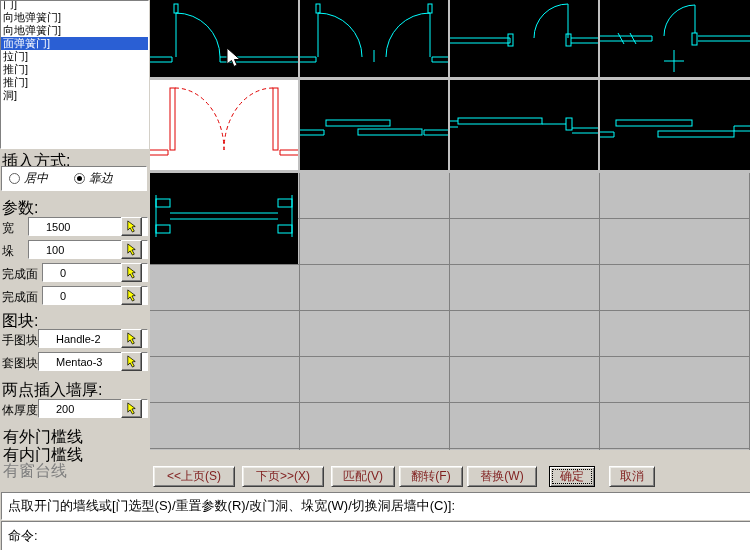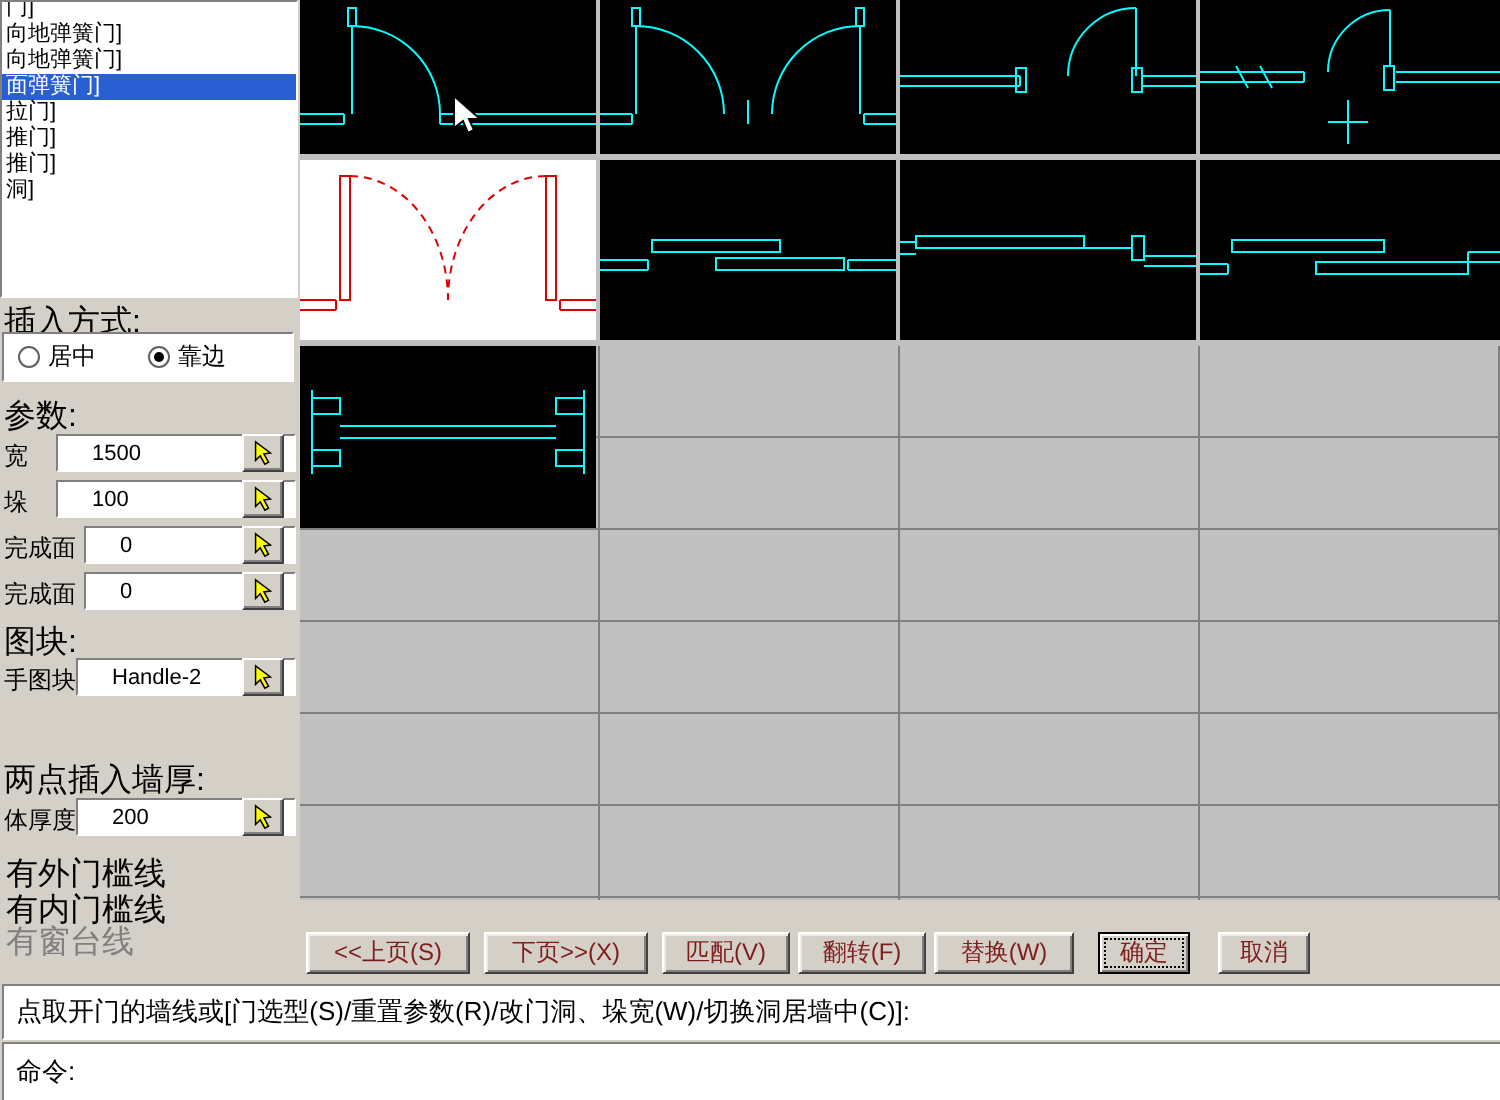--- a/index.html
+++ b/index.html
@@ -18,21 +18,21 @@
   }
   .list-inner { margin-top:-3px; }
   .list-item { height:13px; line-height:13px; padding-left:2px; white-space:nowrap; cursor:default; }
   .list-item.selected { background:var(--hilite,#2a5fd4); color:#fff; }
 
   .sec-label { position:absolute; left:2px; font-size:16px; white-space:nowrap; }
 
   .insert-box {
     position:absolute; left:1px; top:166px; width:144px; height:23px;
     background:#fff; border:1px solid; border-color:#808080 #fff #fff #808080;
-    display:flex; font-size:12px;
+    display:flex; font-size:12px;font-style:italic;
   }
   .radio-wrap { display:flex; align-items:center; margin-left:7px; cursor:default; }
   .radio {
     display:inline-block; width:11px; height:11px; border-radius:50%;
     background:#fff; border:1px solid #606060; box-sizing:border-box; margin-right:4px;
     position:relative;
   }
   .radio.checked::after {
     content:""; position:absolute; left:2px; top:2px; width:5px; height:5px;
     border-radius:50%; background:#000;
@@ -179,20 +179,29 @@
   <div class="field-row" style="top:329px">
     <span class="flabel">手图块</span>
     <input class="tinput b" value="Handle-2" style="">
     <button class="pickbtn">
       <svg width="13" height="13" viewBox="0 0 14 14">
         <path d="M3,1 L11,7 L7.5,7.5 L10,12 L8,13 L5.5,8.5 L3,11 Z" fill="#ffff00" stroke="#000" stroke-width="0.8"></path>
       </svg>
     </button>
   </div>
 
+  <div class="field-row" style="top:352px">
+    <span class="flabel">套图块</span>
+    <input class="tinput b" value="Mentao-3" style="">
+    <button class="pickbtn">
+      <svg width="13" height="13" viewBox="0 0 14 14">
+        <path d="M3,1 L11,7 L7.5,7.5 L10,12 L8,13 L5.5,8.5 L3,11 Z" fill="#ffff00" stroke="#000" stroke-width="0.8"></path>
+      </svg>
+    </button>
+  </div>
 
   <div class="sec-label" style="top:380px">两点插入墙厚:</div>
 
   <div class="field-row" style="top:399px">
     <span class="flabel">体厚度</span>
     <input class="tinput b" value="200" style="">
     <button class="pickbtn">
       <svg width="13" height="13" viewBox="0 0 14 14">
         <path d="M3,1 L11,7 L7.5,7.5 L10,12 L8,13 L5.5,8.5 L3,11 Z" fill="#ffff00" stroke="#000" stroke-width="0.8"></path>
       </svg>

